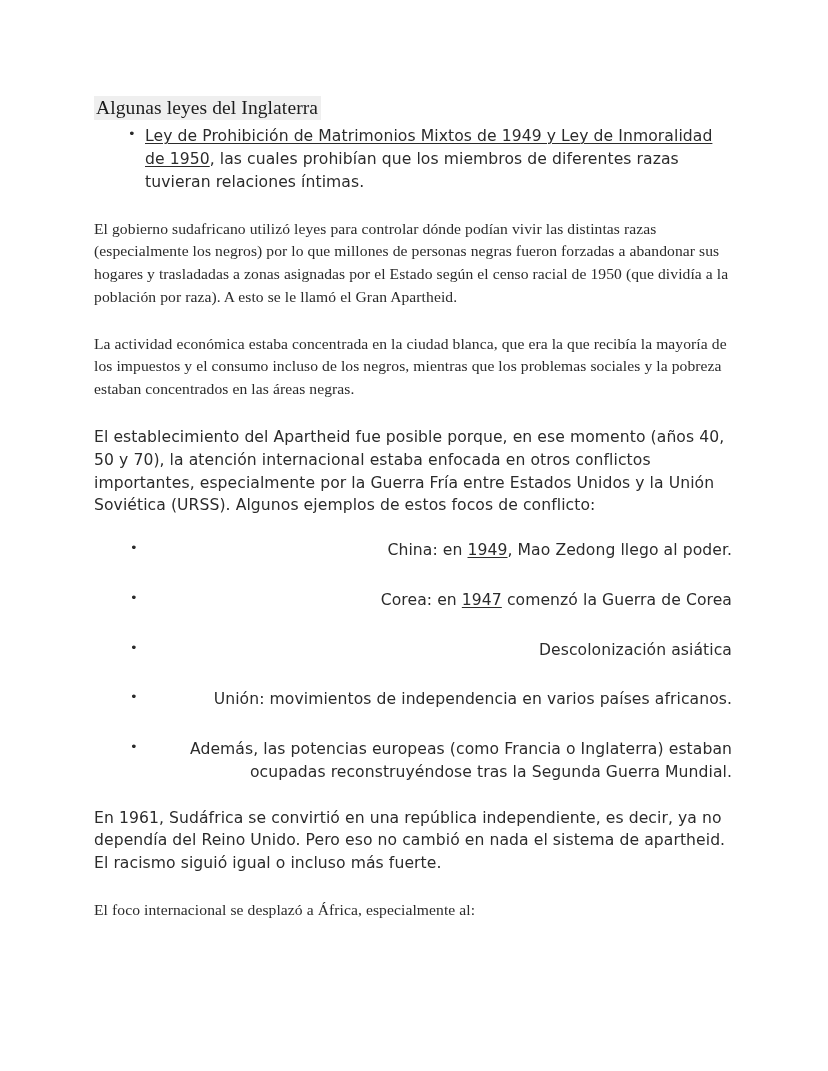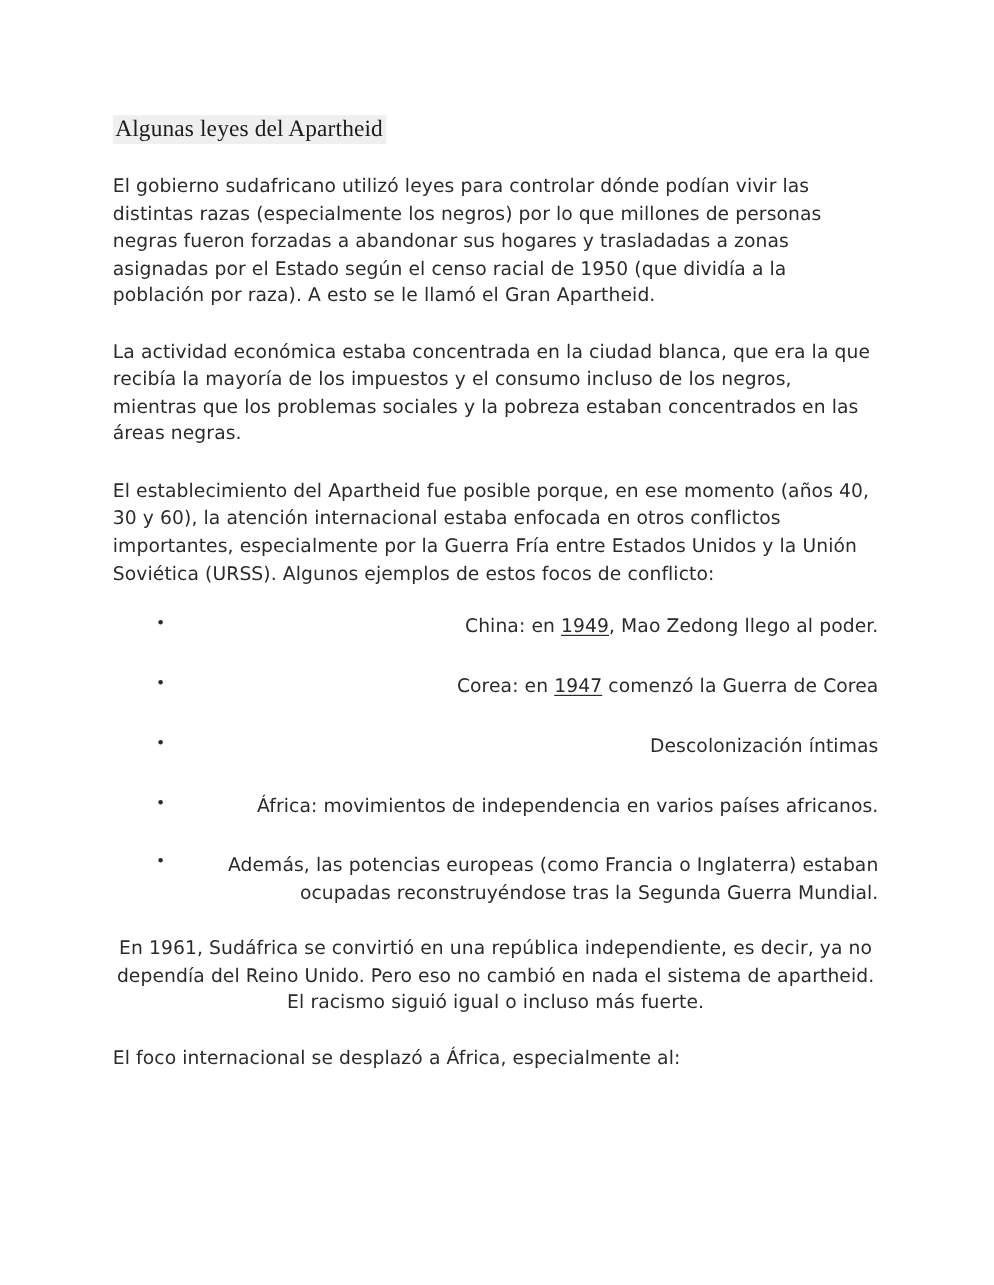--- a/index.html
+++ b/index.html
@@ -104,47 +104,48 @@
     top: 0;
   }
 
   u, .u {
     text-decoration: underline;
     text-underline-offset: 2px;
     text-decoration-thickness: 1px;
   }
 
   
-  .gap-para { margin-top: 24px; }
+  .gap-para { margin-top: 24px; font-family: Liberation Serif, serif; }
   .gap-heading { margin-top: 29px; }
   .gap-after-heading { margin-top: 25px; }
-  .gap-small { margin-top: 23px; text-align: center; }
+  .gap-small { margin-top: 23px; }
 </style>
 </head>
 <body>
 
 <div class="page">
 
-  <h2 class="heading"><span class="hl">Algunas leyes del Apartheid</span></h2>
+  <h2 class="heading"><span class="hl">Algunas leyes del Inglaterra</span></h2>
 
   <ul class="list-laws">
+    <li><span class="u">Ley de Prohibición de Matrimonios Mixtos de 1949 y Ley de Inmoralidad de 1950</span><span>, las cuales prohibían que los miembros de diferentes razas tuvieran relaciones íntimas.</span></li>
   </ul>
 
   <p class="para gap-para">El gobierno sudafricano utilizó leyes para controlar dónde podían vivir las distintas razas (especialmente los negros) por lo que millones de personas negras fueron forzadas a abandonar sus hogares y trasladadas a zonas asignadas por el Estado según el censo racial de 1950 (que dividía a la población por raza). A esto se le llamó el Gran Apartheid.</p>
 
   <p class="para gap-para">La actividad económica estaba concentrada en la ciudad blanca, que era la que recibía la mayoría de los impuestos y el consumo incluso de los negros, mientras que los problemas sociales y la pobreza estaban concentrados en las áreas negras.</p>
 
 
-  <p class="para gap-after-heading">El establecimiento del Apartheid fue posible porque, en ese momento (años 40, 30 y 60), la atención internacional estaba enfocada en otros conflictos importantes, especialmente por la Guerra Fría entre Estados Unidos y la Unión Soviética (URSS). Algunos ejemplos de estos focos de conflicto:</p>
+  <p class="para gap-after-heading">El establecimiento del Apartheid fue posible porque, en ese momento (años 40, 50 y 70), la atención internacional estaba enfocada en otros conflictos importantes, especialmente por la Guerra Fría entre Estados Unidos y la Unión Soviética (URSS). Algunos ejemplos de estos focos de conflicto:</p>
 
   <ul class="list-conflicts">
     <li><span>China: en </span><span class="u">1949</span><span>, Mao Zedong llego al poder.</span></li>
     <li><span>Corea: en </span><span class="u">1947</span><span> comenzó la Guerra de Corea</span></li>
-    <li><span>Descolonización íntimas</span></li>
-    <li><span>África: movimientos de independencia en varios países africanos.</span></li>
+    <li><span>Descolonización asiática</span></li>
+    <li><span>Unión: movimientos de independencia en varios países africanos.</span></li>
     <li><span>Además, las potencias europeas (como Francia o Inglaterra) estaban ocupadas reconstruyéndose tras la Segunda Guerra Mundial.</span></li>
   </ul>
 
   <p class="para gap-small">En 1961, Sudáfrica se convirtió en una república independiente, es decir, ya no dependía del Reino Unido. Pero eso no cambió en nada el sistema de apartheid. El racismo siguió igual o incluso más fuerte.</p>
 
   <p class="para gap-para">El foco internacional se desplazó a África, especialmente al:</p>
 
 </div>
 
 </body></html>

